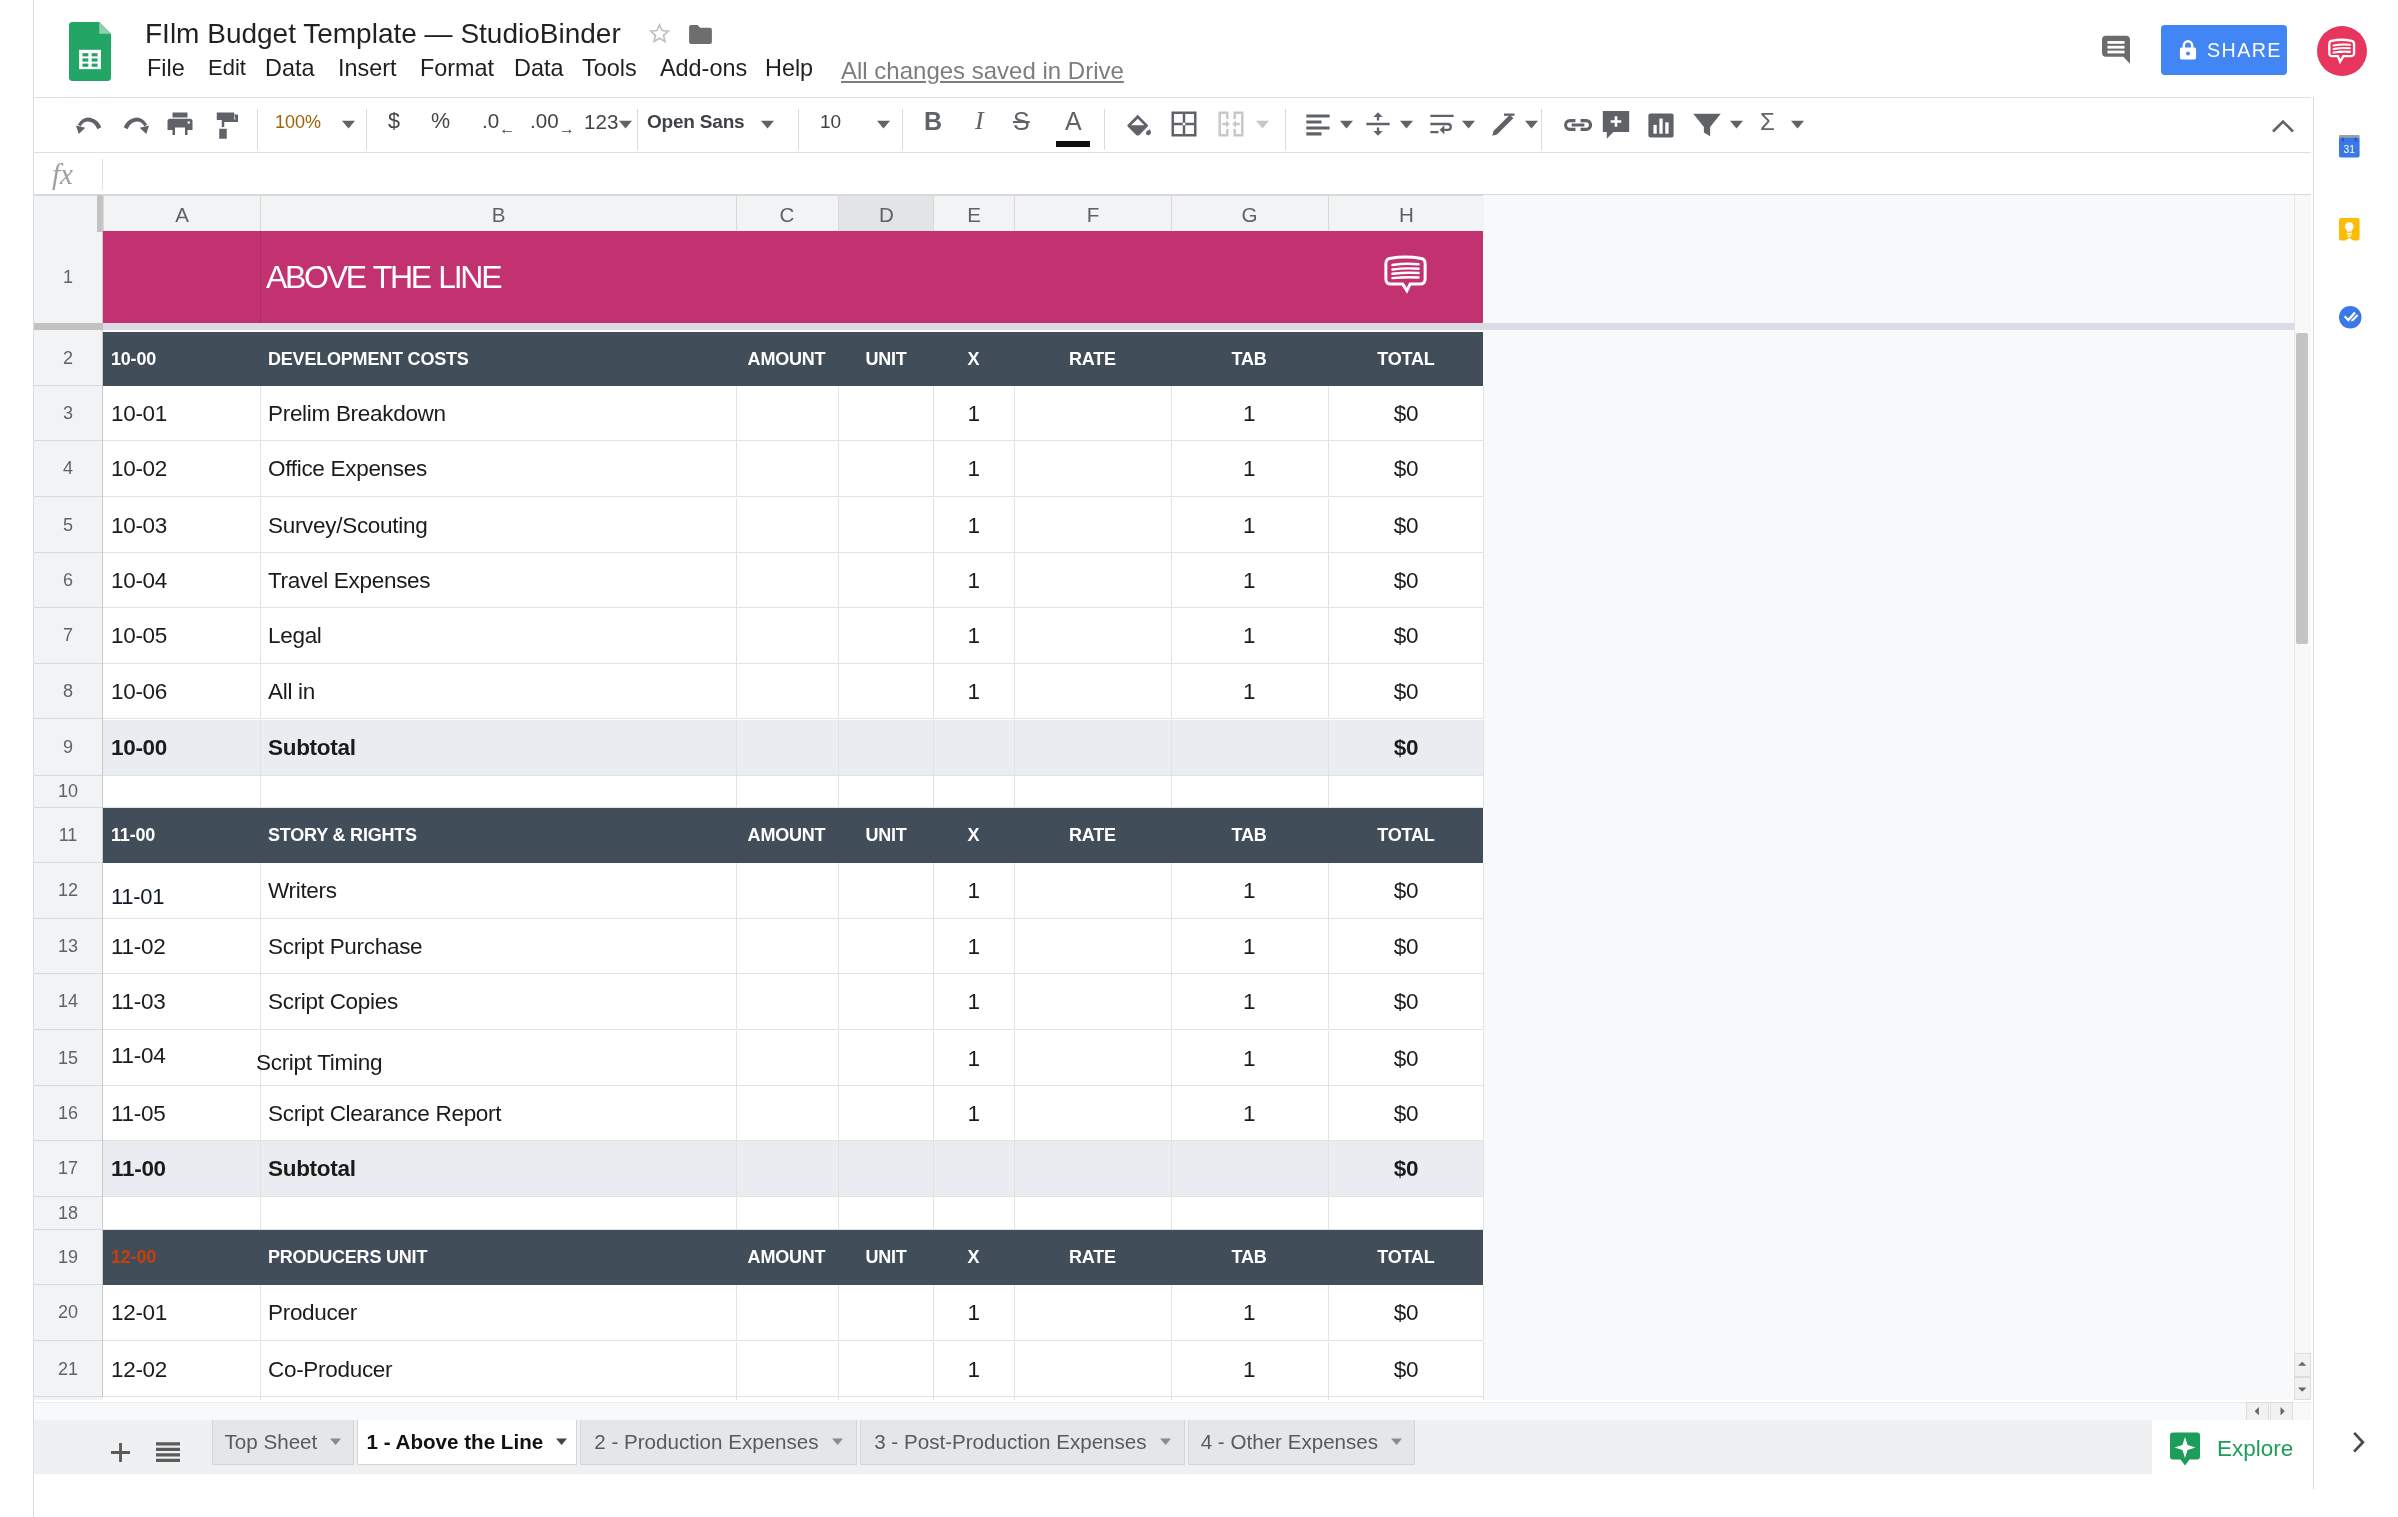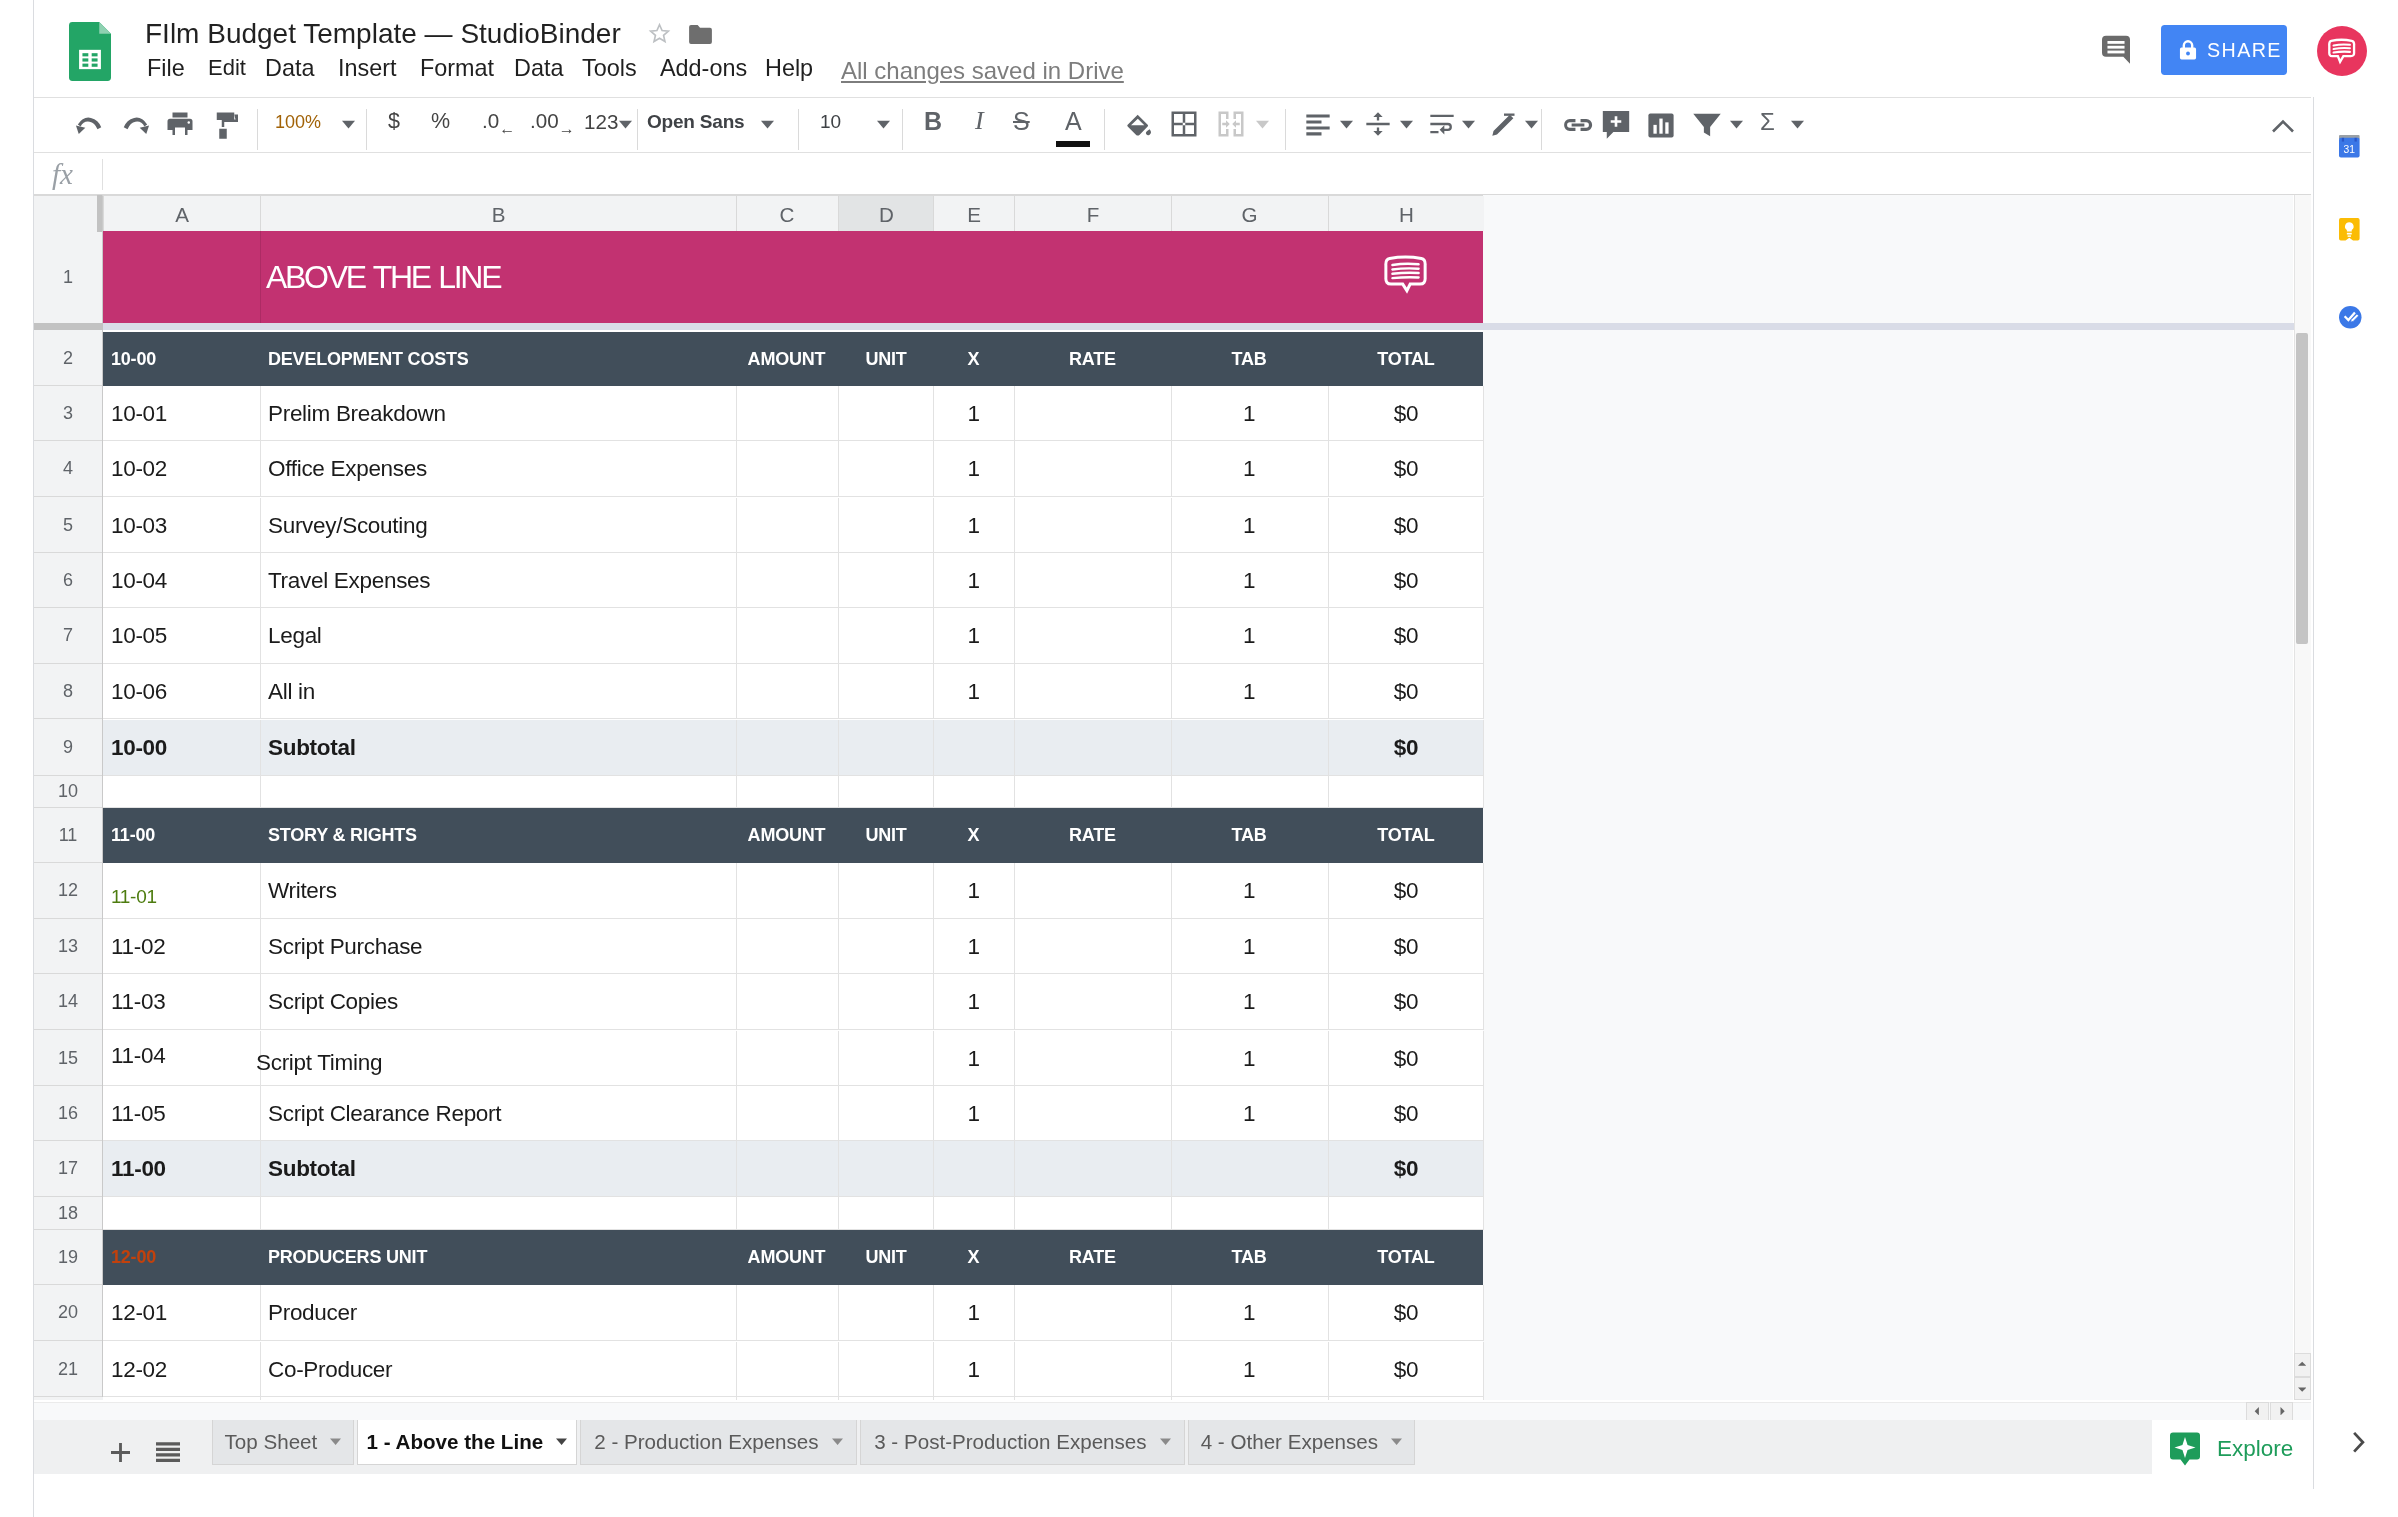--- a/index.html
+++ b/index.html
@@ -340,21 +340,21 @@
 <div class="ab" style="left:34px;top:863px;width:68px;height:56px;color:#5f6368;font-size:18px;display:flex;align-items:center;justify-content:center;border-bottom:0.9px solid #d9d9d9;">12</div>
 <div class="ab" style="left:103px;top:863px;width:1380px;height:56px;background:#fff;border-bottom:0.9px solid #e2e2e2;"></div>
 <div class="ab" style="left:260px;top:863px;width:0.9px;height:56px;background:#e2e2e2;"></div>
 <div class="ab" style="left:736px;top:863px;width:0.9px;height:56px;background:#e2e2e2;"></div>
 <div class="ab" style="left:838px;top:863px;width:0.9px;height:56px;background:#e2e2e2;"></div>
 <div class="ab" style="left:933px;top:863px;width:0.9px;height:56px;background:#e2e2e2;"></div>
 <div class="ab" style="left:1014px;top:863px;width:0.9px;height:56px;background:#e2e2e2;"></div>
 <div class="ab" style="left:1171px;top:863px;width:0.9px;height:56px;background:#e2e2e2;"></div>
 <div class="ab" style="left:1328px;top:863px;width:0.9px;height:56px;background:#e2e2e2;"></div>
 <div class="ab" style="left:1483px;top:863px;width:0.9px;height:56px;background:#e2e2e2;"></div>
-<div class="ab" style="left:111px;top:863px;height:68px;display:flex;align-items:center;font-size:19px;letter-spacing:-0.3px;color:#4d7c0f;">11-01</div>
+<div class="ab" style="left:111px;top:863px;height:68px;display:flex;align-items:center;font-size:22px;letter-spacing:-0.3px;color:#0f172a;">11-01</div>
 <div class="ab" style="left:268px;top:863px;height:56px;display:flex;align-items:center;font-size:22.5px;letter-spacing:-0.3px;color:#1b1b1b;">Writers</div>
 <div class="ab" style="left:933px;top:863px;width:81px;height:56px;display:flex;align-items:center;justify-content:center;font-size:22.5px;letter-spacing:-0.3px;color:#1b1b1b;">1</div>
 <div class="ab" style="left:1171px;top:863px;width:156px;height:56px;display:flex;align-items:center;justify-content:center;font-size:22.5px;letter-spacing:-0.3px;color:#1b1b1b;">1</div>
 <div class="ab" style="left:1328px;top:863px;width:156px;height:56px;display:flex;align-items:center;justify-content:center;font-size:22.5px;letter-spacing:-0.3px;color:#1b1b1b;">$0</div>
 <div class="ab" style="left:34px;top:919px;width:68px;height:55px;color:#5f6368;font-size:18px;display:flex;align-items:center;justify-content:center;border-bottom:0.9px solid #d9d9d9;">13</div>
 <div class="ab" style="left:103px;top:919px;width:1380px;height:55px;background:#fff;border-bottom:0.9px solid #e2e2e2;"></div>
 <div class="ab" style="left:260px;top:919px;width:0.9px;height:55px;background:#e2e2e2;"></div>
 <div class="ab" style="left:736px;top:919px;width:0.9px;height:55px;background:#e2e2e2;"></div>
 <div class="ab" style="left:838px;top:919px;width:0.9px;height:55px;background:#e2e2e2;"></div>
 <div class="ab" style="left:933px;top:919px;width:0.9px;height:55px;background:#e2e2e2;"></div>

